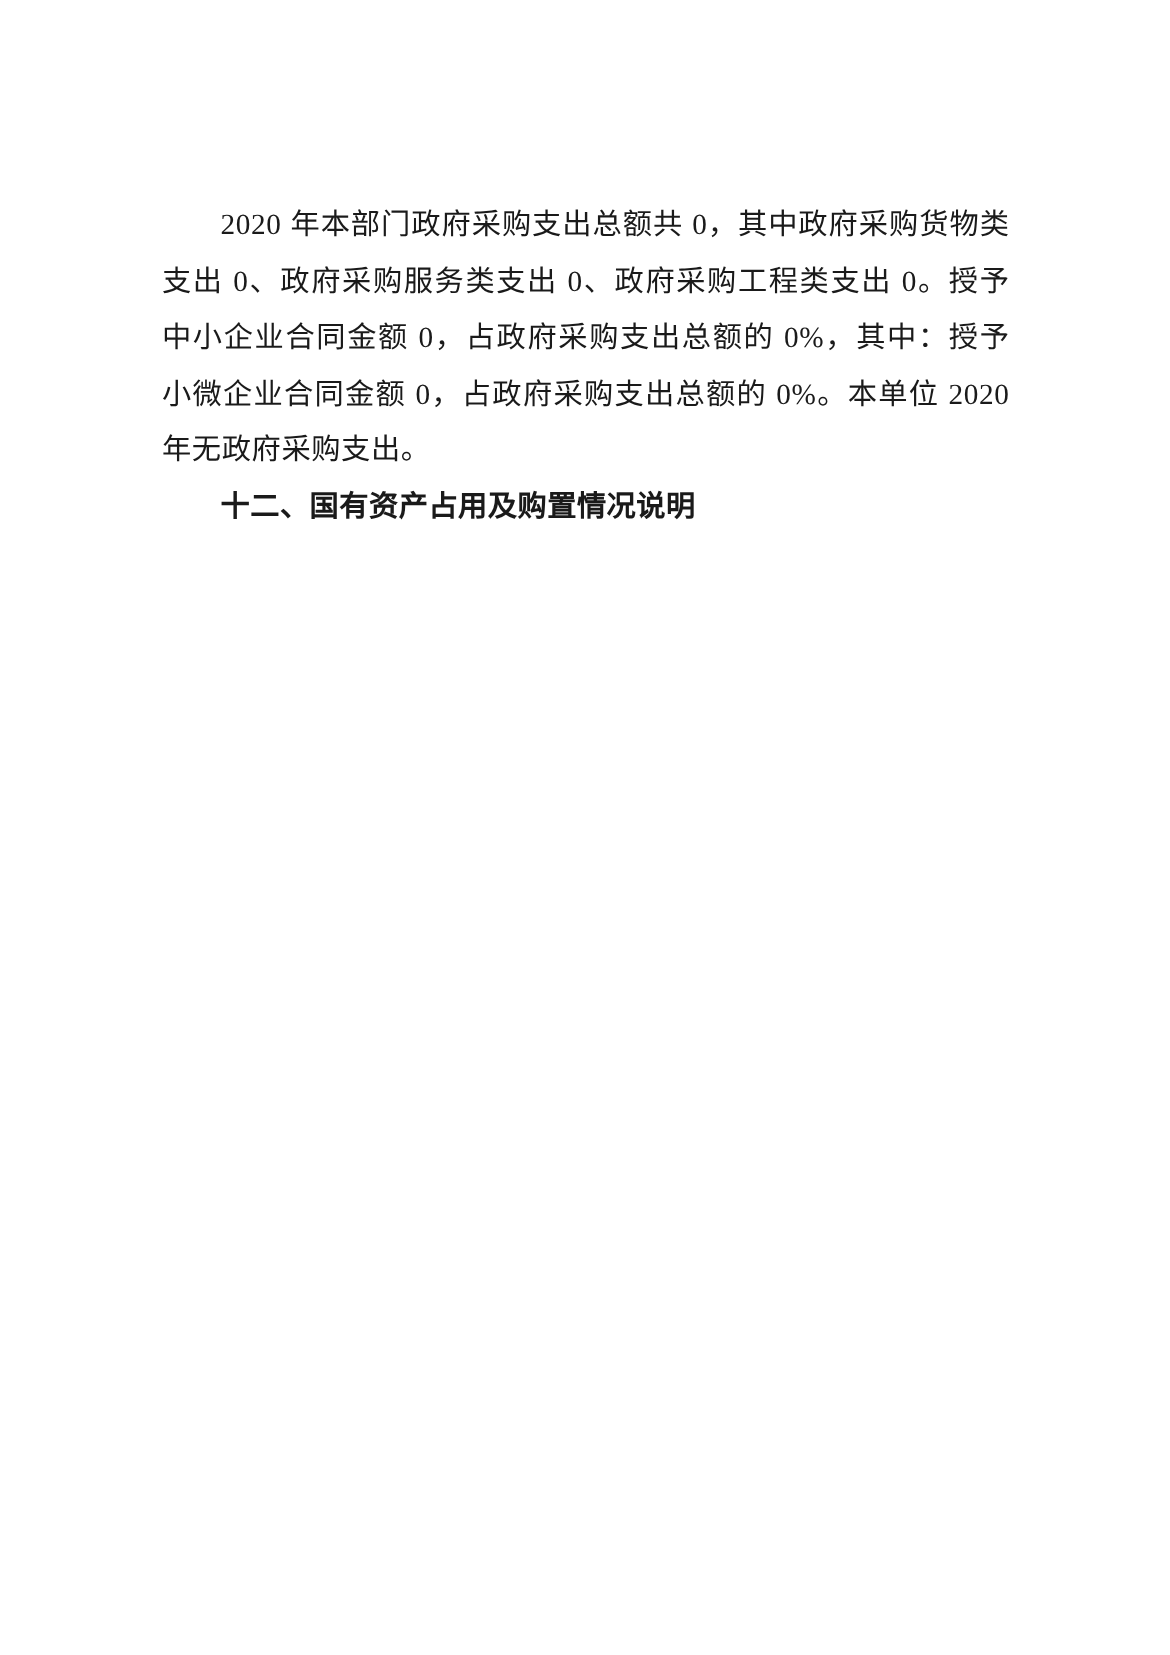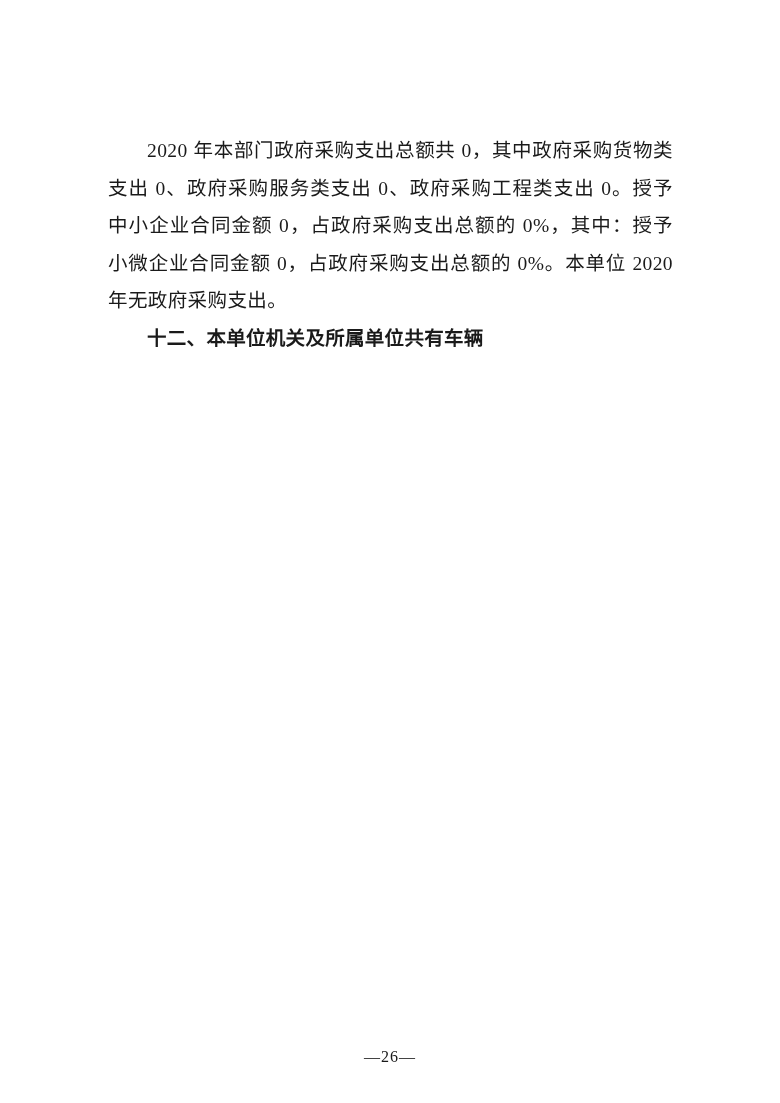--- a/index.html
+++ b/index.html
@@ -60,16 +60,15 @@
     color: #1a1a1a;
     letter-spacing: 1px;
   }
 </style>
 </head>
 <body>
 
 <div class="page">
   <div class="content">
     <p class="para">2020 年本部门政府采购支出总额共 0，其中政府采购货物类支出 0、政府采购服务类支出 0、政府采购工程类支出 0。授予中小企业合同金额 0，占政府采购支出总额的 0%，其中：授予小微企业合同金额 0，占政府采购支出总额的 0%。本单位 2020 年无政府采购支出。</p>
-    <h2 class="heading">十二、本单位机关及所属单位共有车辆</h2>
+    <h2 class="heading">十二、国有资产占用及购置情况说明</h2>
   </div>
-  <div class="footer">—26—</div>
 </div>
 
 </body></html>

